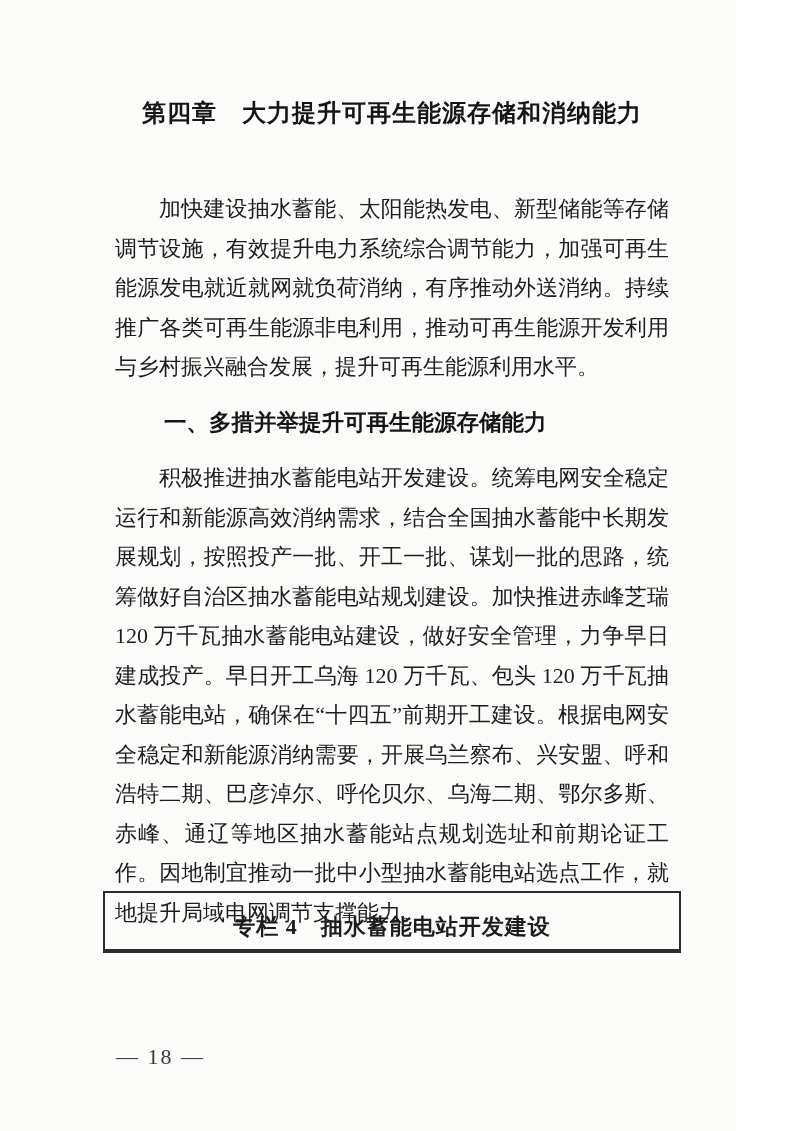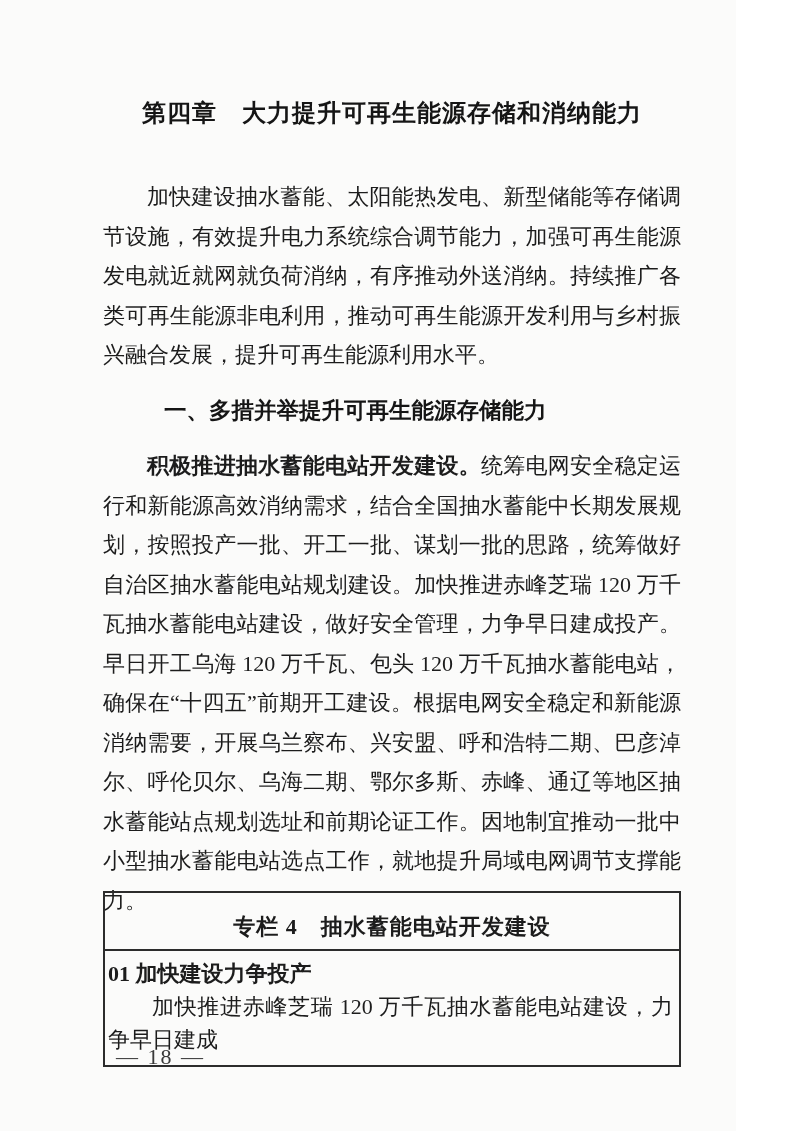--- a/index.html
+++ b/index.html
@@ -32,25 +32,25 @@
   .body-text {
     position: absolute;
     top: 177px;
     left: 103px;
     width: 578px;
     font-size: 22px;
     line-height: 39.5px;
     text-align: justify;
   }
   .para {
-    margin: 0;
+    margin: 12px;
     text-indent: 2em;
   }
   .para .lead {
-    font-weight: 700;
+    font-weight: 400;
   }
   .section-heading {
     margin: 16px;
     text-indent: 2em;
     font-family: "Liberation Sans", "DejaVu Sans", sans-serif;
     font-weight: 700;
     font-size: 22.5px;
     line-height: 39.5px;
     color: #151515;
   }
@@ -104,21 +104,17 @@
   <div class="body-text">
     <p class="para">加快建设抽水蓄能、太阳能热发电、新型储能等存储调节设施，有效提升电力系统综合调节能力，加强可再生能源发电就近就网就负荷消纳，有序推动外送消纳。持续推广各类可再生能源非电利用，推动可再生能源开发利用与乡村振兴融合发展，提升可再生能源利用水平。</p>
 
     <h2 class="section-heading">一、多措并举提升可再生能源存储能力</h2>
 
     <p class="para"><span class="lead">积极推进抽水蓄能电站开发建设。</span><span>统筹电网安全稳定运行和新能源高效消纳需求，结合全国抽水蓄能中长期发展规划，按照投产一批、开工一批、谋划一批的思路，统筹做好自治区抽水蓄能电站规划建设。加快推进赤峰芝瑞 120 万千瓦抽水蓄能电站建设，做好安全管理，力争早日建成投产。早日开工乌海 120 万千瓦、包头 120 万千瓦抽水蓄能电站，确保在“十四五”前期开工建设。根据电网安全稳定和新能源消纳需要，开展乌兰察布、兴安盟、呼和浩特二期、巴彦淖尔、呼伦贝尔、乌海二期、鄂尔多斯、赤峰、通辽等地区抽水蓄能站点规划选址和前期论证工作。因地制宜推动一批中小型抽水蓄能电站选点工作，就地提升局域电网调节支撑能力。</span></p>
   </div>
 
   <div class="callout-box">
     <div class="callout-header">专栏 4　抽水蓄能电站开发建设</div>
-    <div class="callout-body">
-      <div class="callout-item-title">01 加快建设力争投产</div>
-      <div class="callout-item-text">加快推进赤峰芝瑞 120 万千瓦抽水蓄能电站建设，力争早日建成</div>
-    </div>
   </div>
 
   <div class="page-number">— 18 —</div>
 
 </div>
 
 </body></html>

